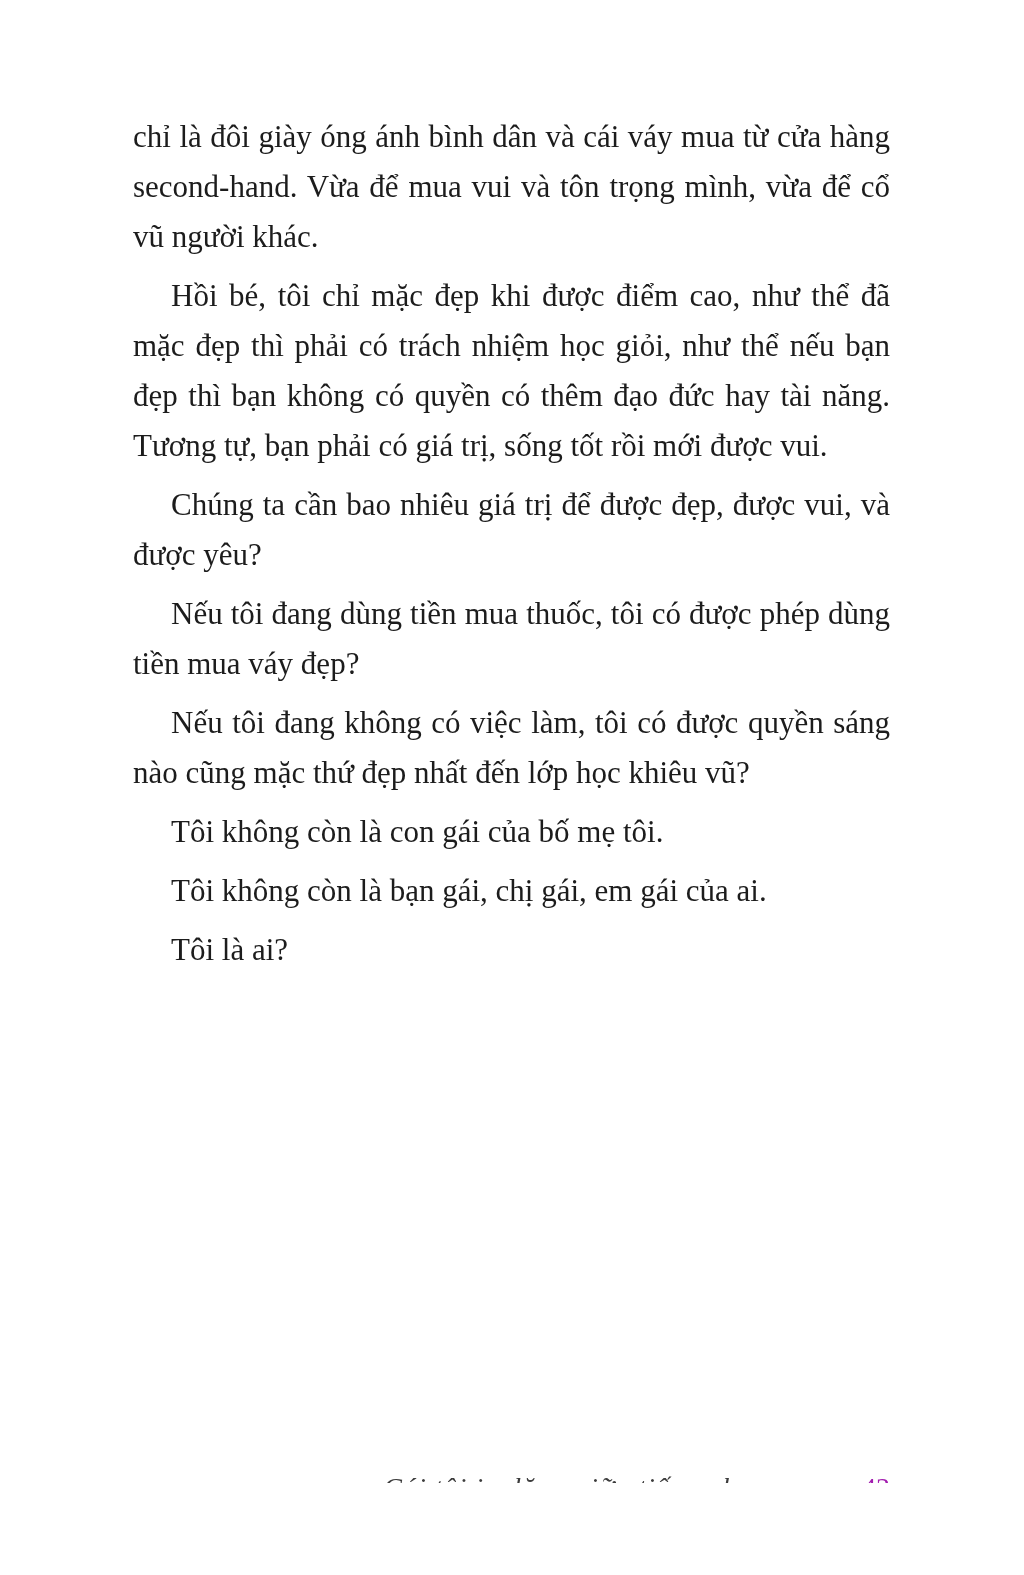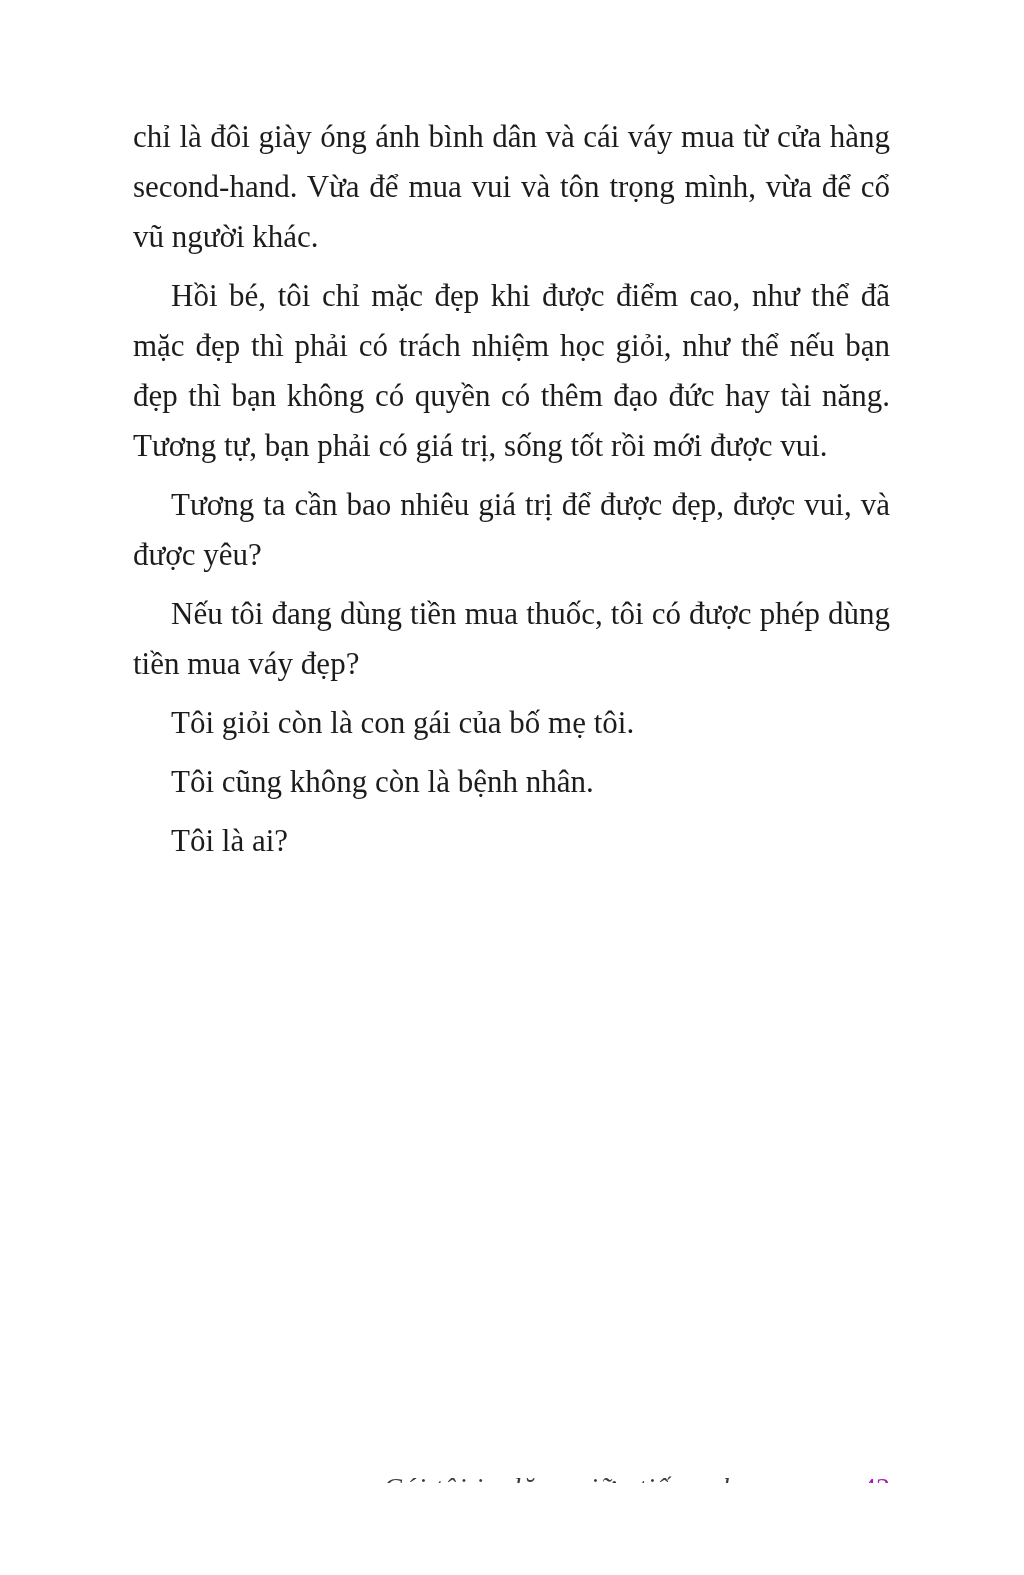--- a/index.html
+++ b/index.html
@@ -56,24 +56,25 @@
   }
 </style>
 </head>
 <body>
 
 <div class="page">
 
   <main class="text-block">
     <p>chỉ là đôi giày óng ánh bình dân và cái váy mua từ cửa hàng second-hand. Vừa để mua vui và tôn trọng mình, vừa để cổ vũ người khác.</p>
     <p class="indent">Hồi bé, tôi chỉ mặc đẹp khi được điểm cao, như thể đã mặc đẹp thì phải có trách nhiệm học giỏi, như thể nếu bạn đẹp thì bạn không có quyền có thêm đạo đức hay tài năng. Tương tự, bạn phải có giá trị, sống tốt rồi mới được vui.</p>
-    <p class="indent">Tương ta cần bao nhiêu giá trị để được đẹp, được vui, và được yêu?</p>
+    <p class="indent">Chúng ta cần bao nhiêu giá trị để được đẹp, được vui, và được yêu?</p>
     <p class="indent">Nếu tôi đang dùng tiền mua thuốc, tôi có được phép dùng tiền mua váy đẹp?</p>
-    <p class="indent">Tôi giỏi còn là con gái của bố mẹ tôi.</p>
-    <p class="indent">Tôi cũng không còn là bệnh nhân.</p>
+    <p class="indent">Nếu tôi đang không có việc làm, tôi có được quyền sáng nào cũng mặc thứ đẹp nhất đến lớp học khiêu vũ?</p>
+    <p class="indent">Tôi không còn là con gái của bố mẹ tôi.</p>
+    <p class="indent">Tôi không còn là bạn gái, chị gái, em gái của ai.</p>
     <p class="indent">Tôi là ai?</p>
   </main>
 
   <footer class="running-footer">
     <span class="running-title">Cái tôi im lặng giữa tiếng nhạc vang</span><span class="page-number">43</span>
   </footer>
 
 </div>
 
 </body></html>

